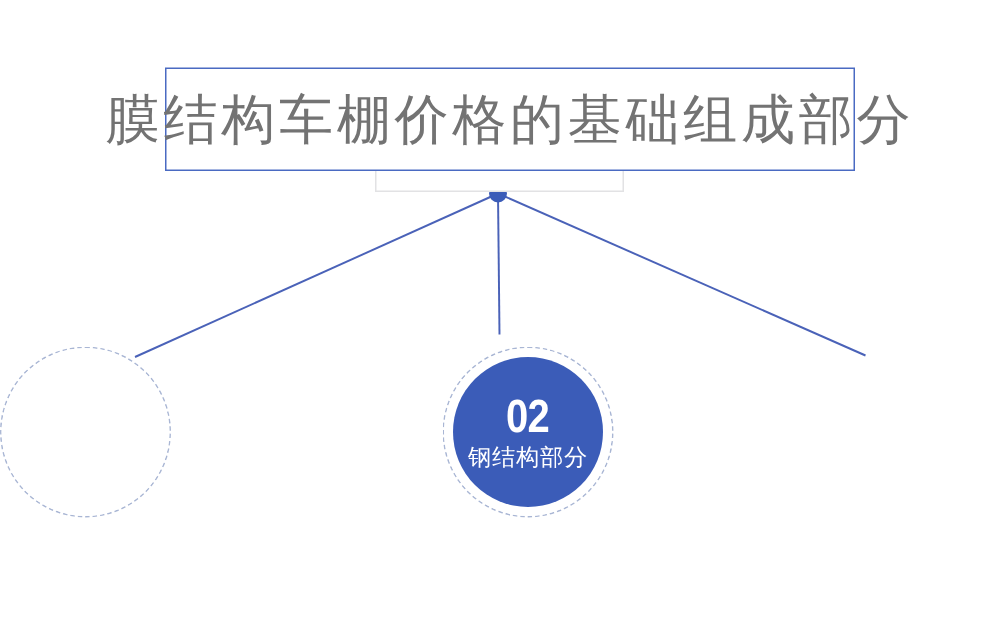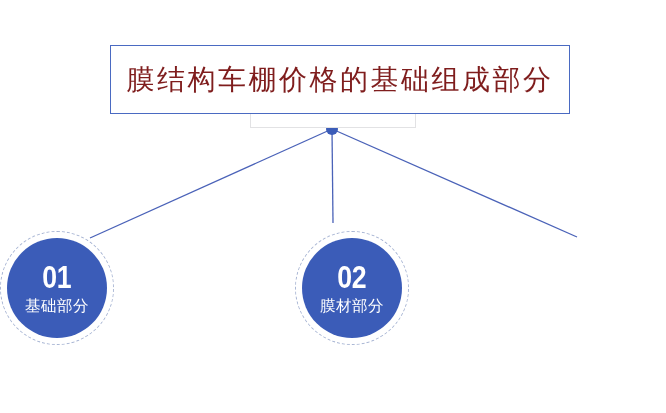--- a/index.html
+++ b/index.html
@@ -39,22 +39,22 @@
     height: 69px;
     box-sizing: border-box;
     border: 1.6px solid #4a6ac2;
     background: #ffffff;
     display: flex;
     align-items: center;
     justify-content: center;
     z-index: 3;
   }
   .title-text {
-    color: #7f1d1d;
-    font-size: 28px;
+    color: #737373;
+    font-size: 36px;
     line-height: 1;
     letter-spacing: 2.5px;
     white-space: nowrap;
     font-weight: 400;
   }
   .subbar {
     position: absolute;
     left: 250px;
     top: 114px;
     width: 166px;
@@ -134,28 +134,24 @@
   </svg>
 
   <div class="subbar"></div>
 
   <div class="title-box">
     <span class="title-text">膜结构车棚价格的基础组成部分</span>
   </div>
 
   <div class="node" id="node-1">
     <div class="ring"></div>
-    <div class="disc">
-      <div class="num">01</div>
-      <div class="label">基础部分</div>
-    </div>
   </div>
 
   <div class="node" id="node-2">
     <div class="ring"></div>
     <div class="disc">
       <div class="num">02</div>
-      <div class="label">膜材部分</div>
+      <div class="label">钢结构部分</div>
     </div>
   </div>
 
 
 </div>
 
 </body></html>

